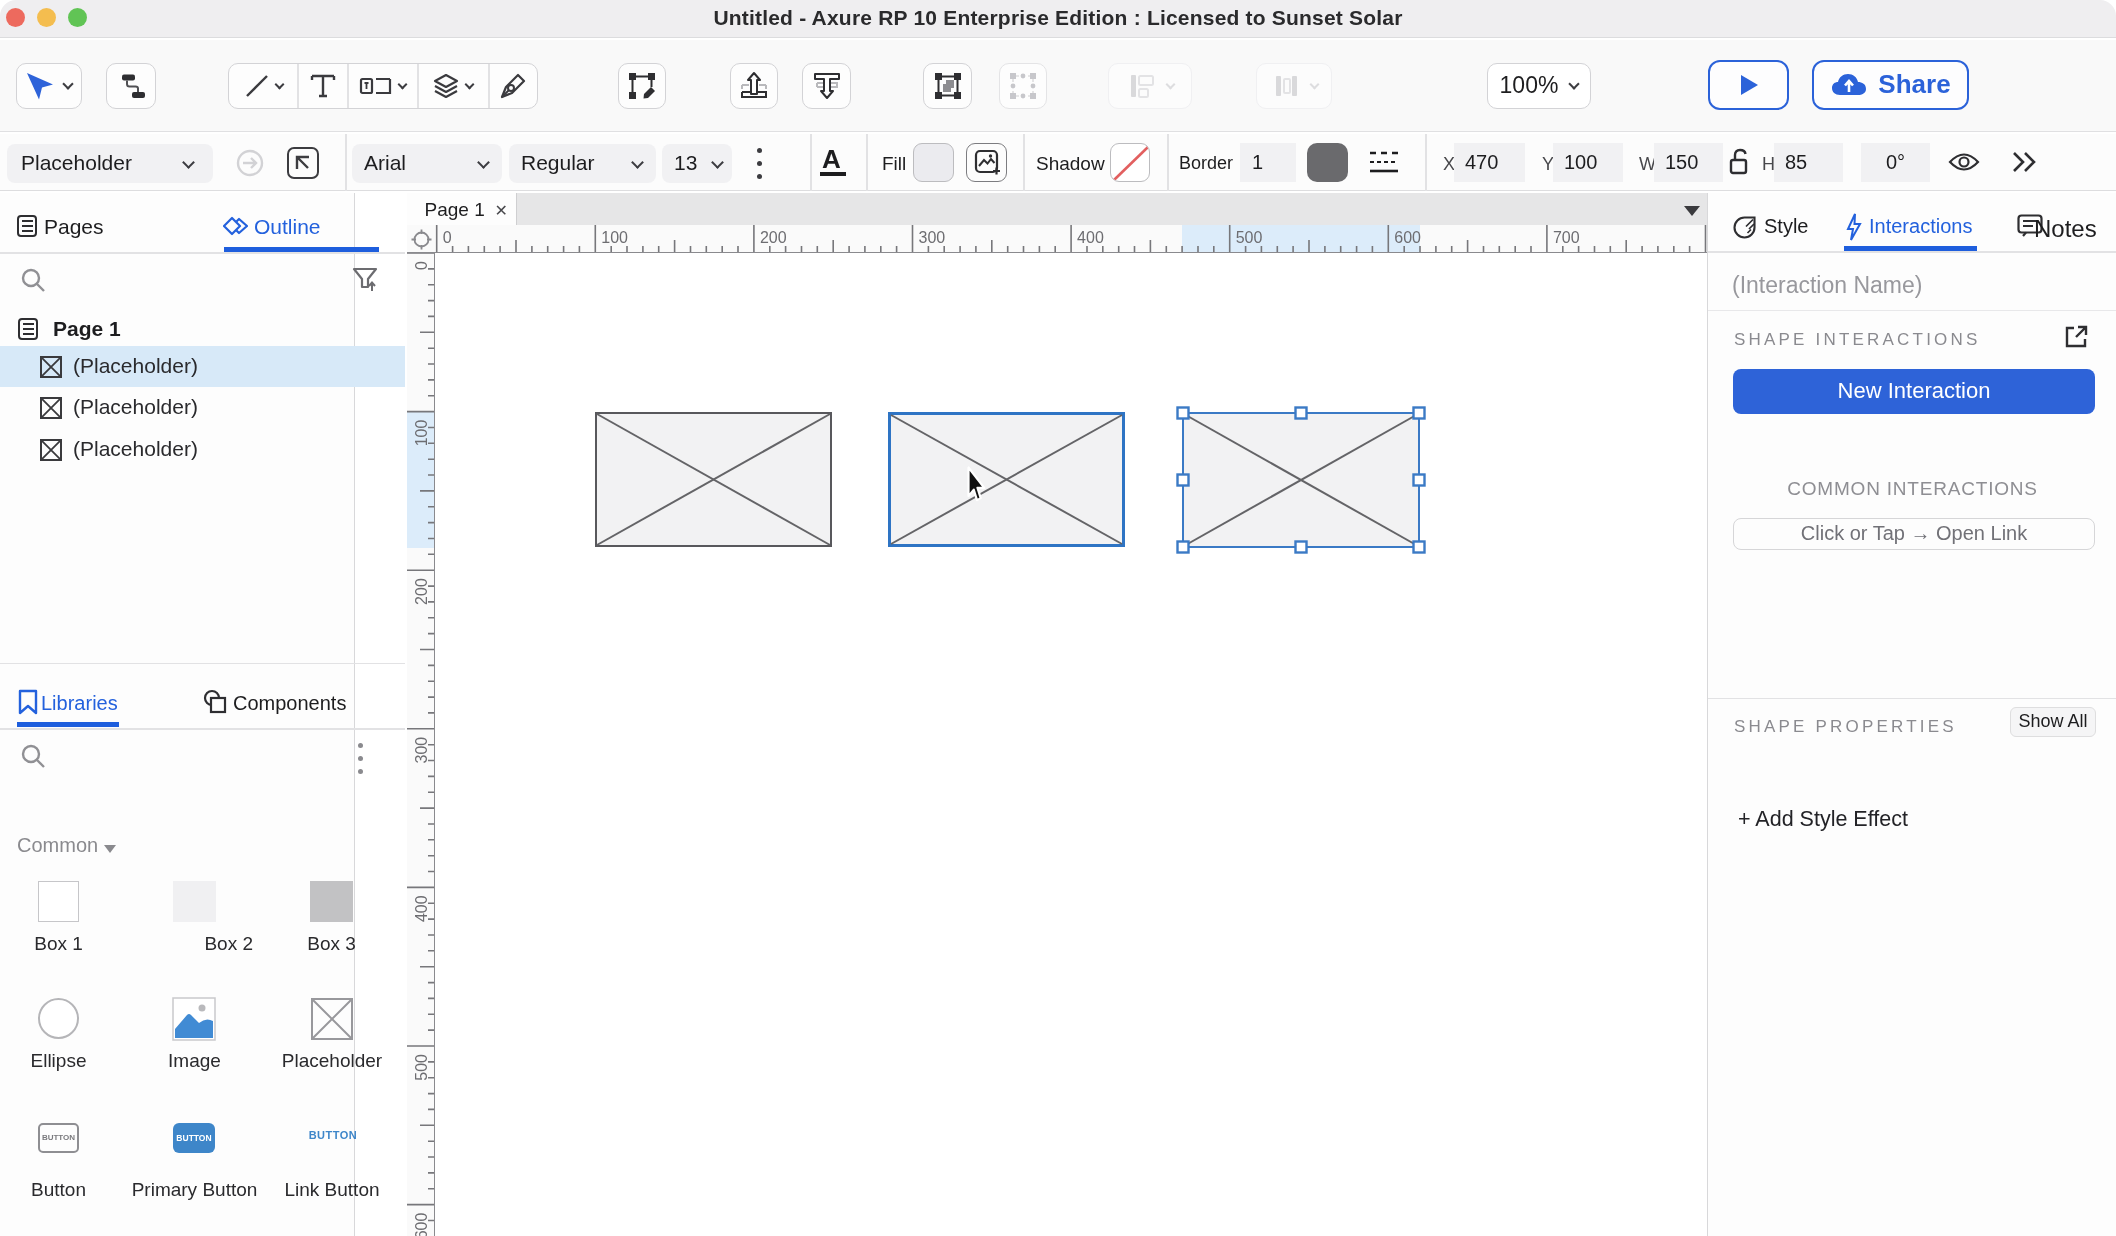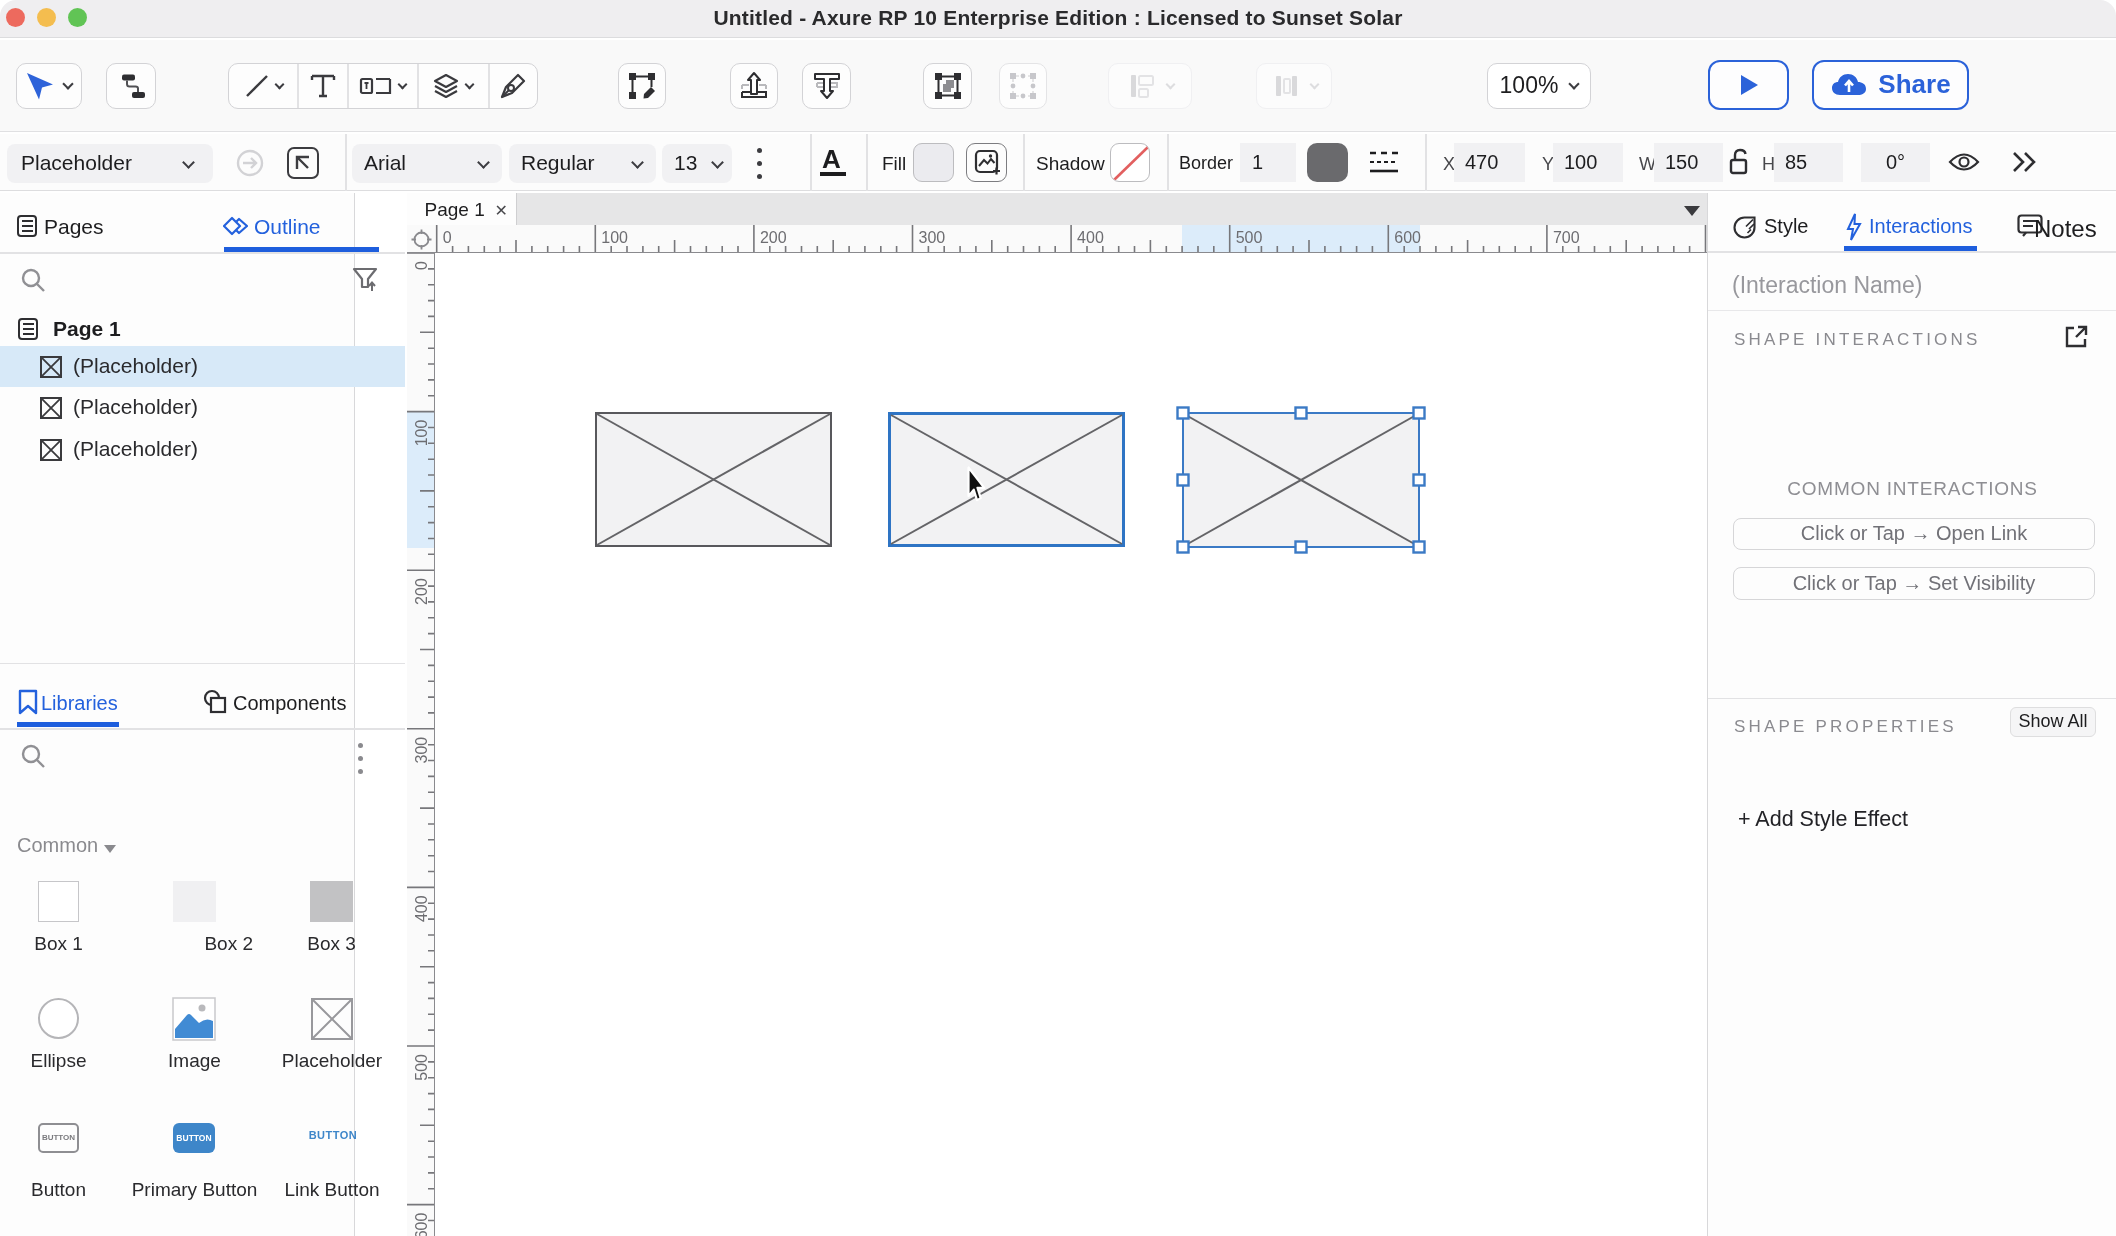--- a/index.html
+++ b/index.html
@@ -441,24 +441,24 @@
   <div class="abs" style="left:0;top:58.5px;width:409px;height:1.5px;background:#e2e2e4;"></div>
 
   <span class="abs" style="left:24px;top:79px;font-size:23px;color:#98989d;">(Interaction Name)</span>
   <div class="abs" style="left:0;top:117px;width:409px;height:1.5px;background:#e8e8ea;"></div>
 
   <span class="abs" style="left:26px;top:137px;font-size:17px;letter-spacing:3.2px;color:#8a8a8f;">SHAPE INTERACTIONS</span>
   <svg class="abs" style="left:355px;top:131px;" width="26" height="26" viewBox="0 0 26 26">
     <path d="M11 4 L4 4 L4 22 L22 22 L22 15" fill="none" stroke="#2e2e31" stroke-width="2.4"></path>
     <path d="M15 3 L23 3 L23 11 M23 3 L13 13" fill="none" stroke="#2e2e31" stroke-width="2.4"></path>
   </svg>
+  <div class="abs" style="left:25px;top:176.5px;width:362px;height:44.5px;background:#2e63d8;border-radius:8px;display:flex;align-items:center;justify-content:center;font-size:22px;color:#fff;">New Interaction</div>
 
   <div class="abs" style="left:0px;top:285px;width:409px;text-align:center;font-size:19px;letter-spacing:0.8px;color:#8e8e93;">COMMON INTERACTIONS</div>
   <div class="abs" style="left:25px;top:325px;width:362px;height:32px;border:1.5px solid #d6d6d8;border-radius:8px;display:flex;align-items:center;justify-content:center;font-size:20px;color:#717177;background:#fdfdfd;">Click or Tap → Open Link</div>
-  <div class="abs" style="left:25px;top:374px;width:362px;height:33px;border:1.5px solid #d6d6d8;border-radius:8px;display:flex;align-items:center;justify-content:center;font-size:20px;color:#717177;background:#fdfdfd;">Click or Tap → Set Visibility</div>
 
   <div class="abs" style="left:0;top:505px;width:409px;height:1.5px;background:#e2e2e4;"></div>
   <span class="abs" style="left:26px;top:524px;font-size:17px;letter-spacing:3.2px;color:#8a8a8f;">SHAPE PROPERTIES</span>
   <div class="abs" style="left:302px;top:514px;width:86px;height:30px;background:#f5f5f6;border:1.5px solid #dededf;border-radius:6px;display:flex;align-items:center;justify-content:center;font-size:18px;color:#1d1d1f;">Show All</div>
   <span class="abs" style="left:30px;top:614px;font-size:21.5px;color:#232327;">+ Add Style Effect</span>
 </div>
 
 </div>
 
 </body></html>

